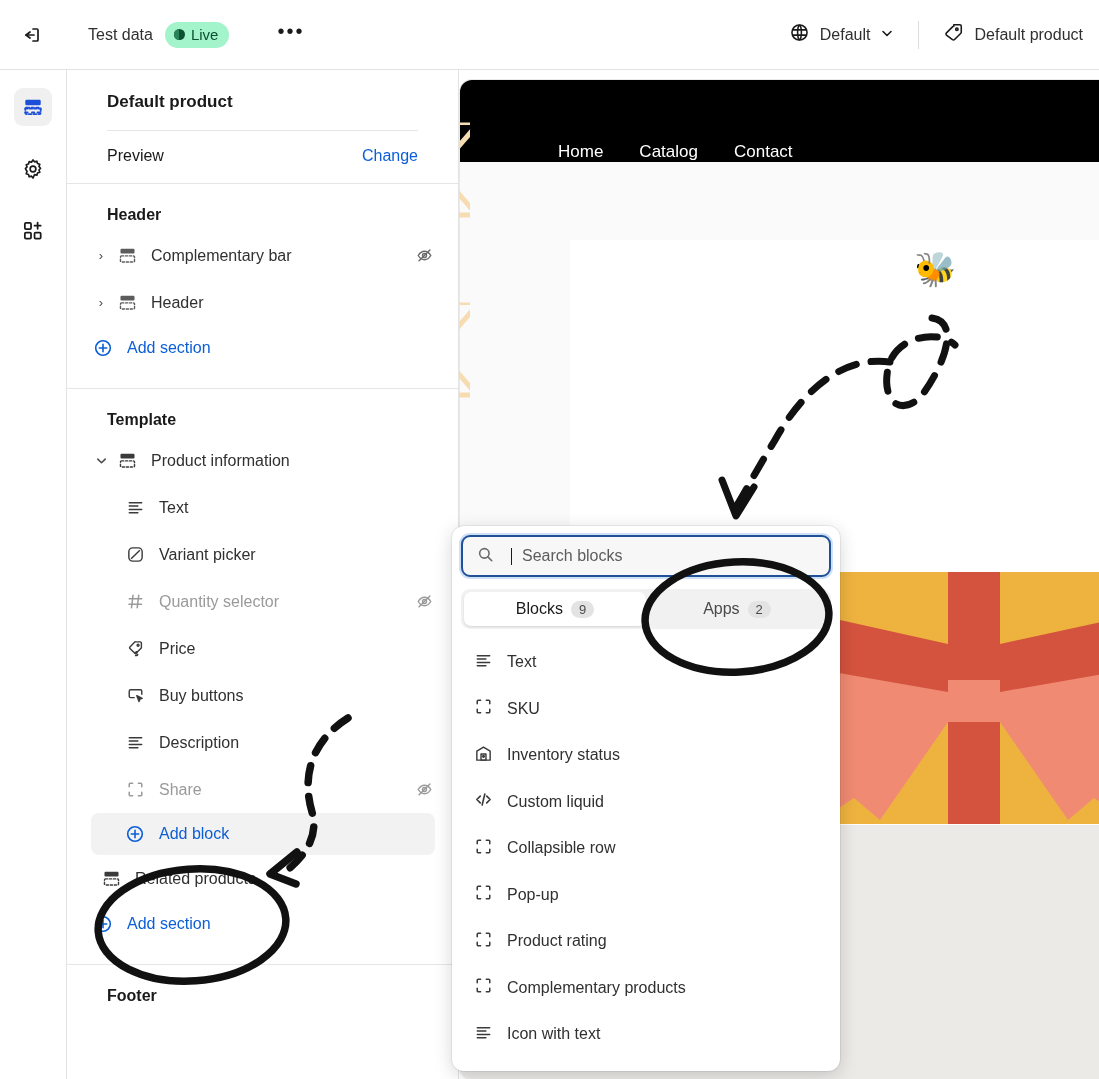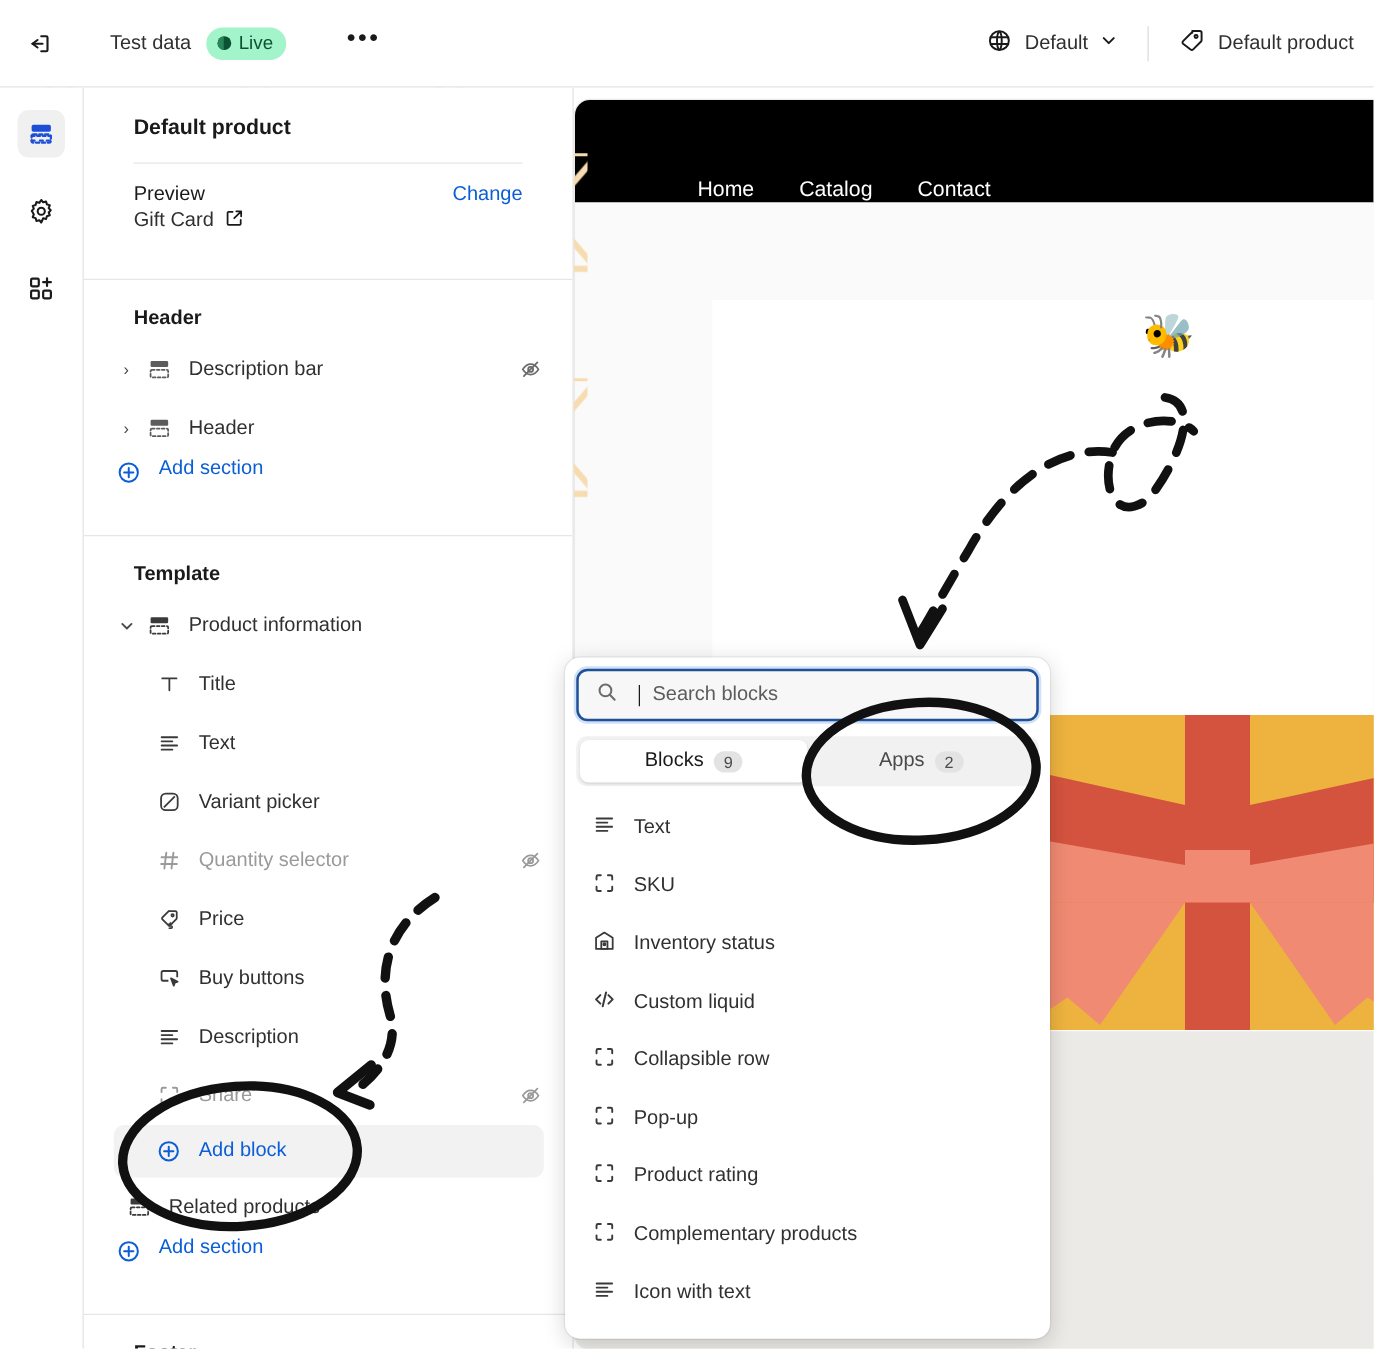--- a/index.html
+++ b/index.html
@@ -81,21 +81,21 @@
   .row.highlight { background: #f2f2f2; border-radius: 8px;
     margin: 0 24px; padding-left: 32px; width: 344px; height: 42px; }
   .row.dim { color: #9a9a9a; }
   .chev { width: 20px; display: flex; align-items: center;
     justify-content: center; color: #4a4a4a; font-size: 13px; margin-right: 4px; }
   .row-ico { width: 24px; height: 24px; display: flex; align-items: center;
     justify-content: center; margin-right: 12px; flex: none; }
   .row-lbl { white-space: nowrap; }
   .eye-off { margin-left: auto; width: 20px; height: 20px;
     display: flex; align-items: center; justify-content: center; }
-  .link-row { display: flex; align-items: flex-start; height: 44px;
+  .link-row { display: flex; align-items: center; height: 44px;
     padding-left: 24px; font-size: 16px; color: #0b5ed7; gap: 12px; }
   .link-row .row-ico { margin-right: 0; }
 
   
   .preview {
     position: absolute; left: 460px; top: 80px; width: 639px; height: 999px;
     background: #ffffff; border-radius: 12px 0 0 12px;
     box-shadow: 0 0 0 1px #e9e9e9; overflow: hidden; z-index: 4;
   }
   .store-nav { height: 82px; background: #000000; display: flex;
@@ -244,42 +244,33 @@
 
   <div class="panel">
 
     <div class="panel-title">Default product</div>
     <div class="hr"></div>
 
     <div class="preview-row">
       <span class="preview-lbl">Preview</span>
       <span class="change-link">Change</span>
     </div>
-    <div class="giftcard-row">
-      <span>Gift Card</span>
-      <span>
-        <svg width="15" height="15" viewBox="0 0 16 16" fill="none" stroke="#1a1a1a" stroke-width="1.5" stroke-linecap="round" stroke-linejoin="round">
-          <path d="M6.5 2.6H3.1a.9.9 0 0 0-.9.9v9.4a.9.9 0 0 0 .9.9h9.4a.9.9 0 0 0 .9-.9V9.5"></path>
-          <path d="M9.6 2.2h4.2v4.2M13.8 2.2 7.9 8.1"></path>
-        </svg>
-      </span>
-    </div>
     <div class="hr-full"></div>
 
     <div class="sec-head">Header</div>
 
     <div class="row">
       <span class="chev">›</span>
       <span class="row-ico">
         <svg width="19" height="19" viewBox="0 0 20 20" fill="none" stroke="#5c5c5c" stroke-width="1.5" stroke-linecap="round">
           <rect x="2.6" y="3" width="14.8" height="5" rx="1.1" fill="#5c5c5c" stroke="none"></rect>
           <rect x="2.6" y="10.4" width="14.8" height="6.4" rx="1.1" stroke-dasharray="2.3 1.9"></rect>
         </svg>
       </span>
-      <span class="row-lbl">Description bar</span>
+      <span class="row-lbl">Complementary bar</span>
       <span class="eye-off">
         <svg width="19" height="19" viewBox="0 0 20 20" fill="none" stroke="#6b6b6b" stroke-width="1.5" stroke-linecap="round">
           <path d="M3.4 10s2.7-4.4 6.6-4.4S16.6 10 16.6 10s-2.7 4.4-6.6 4.4S3.4 10 3.4 10z"></path>
           <circle cx="10" cy="10" r="2.1"></circle>
             <path d="M4.3 15.6 15.7 4.2"></path>
         </svg>
       </span>
     </div>
 
     <div class="row">
@@ -315,28 +306,20 @@
       </span>
       <span class="row-ico">
         <svg width="19" height="19" viewBox="0 0 20 20" fill="none" stroke="#3a3a3a" stroke-width="1.5" stroke-linecap="round">
           <rect x="2.6" y="3" width="14.8" height="5" rx="1.1" fill="#3a3a3a" stroke="none"></rect>
           <rect x="2.6" y="10.4" width="14.8" height="6.4" rx="1.1" stroke-dasharray="2.3 1.9"></rect>
         </svg>
       </span>
       <span class="row-lbl">Product information</span>
     </div>
 
-    <div class="row indent">
-      <span class="row-ico">
-        <svg width="19" height="19" viewBox="0 0 20 20" fill="none" stroke="#3a3a3a" stroke-width="1.5" stroke-linecap="round">
-          <path d="M4 5h12M10 5v10"></path>
-        </svg>
-      </span>
-      <span class="row-lbl">Title</span>
-    </div>
 
     <div class="row indent">
       <span class="row-ico">
         <svg width="19" height="19" viewBox="0 0 20 20" fill="none" stroke="#3a3a3a" stroke-width="1.6" stroke-linecap="round">
           <path d="M3.5 5h13M3.5 8.5h9M3.5 12h13M3.5 15.5h9"></path>
         </svg>
       </span>
       <span class="row-lbl">Text</span>
     </div>
 

